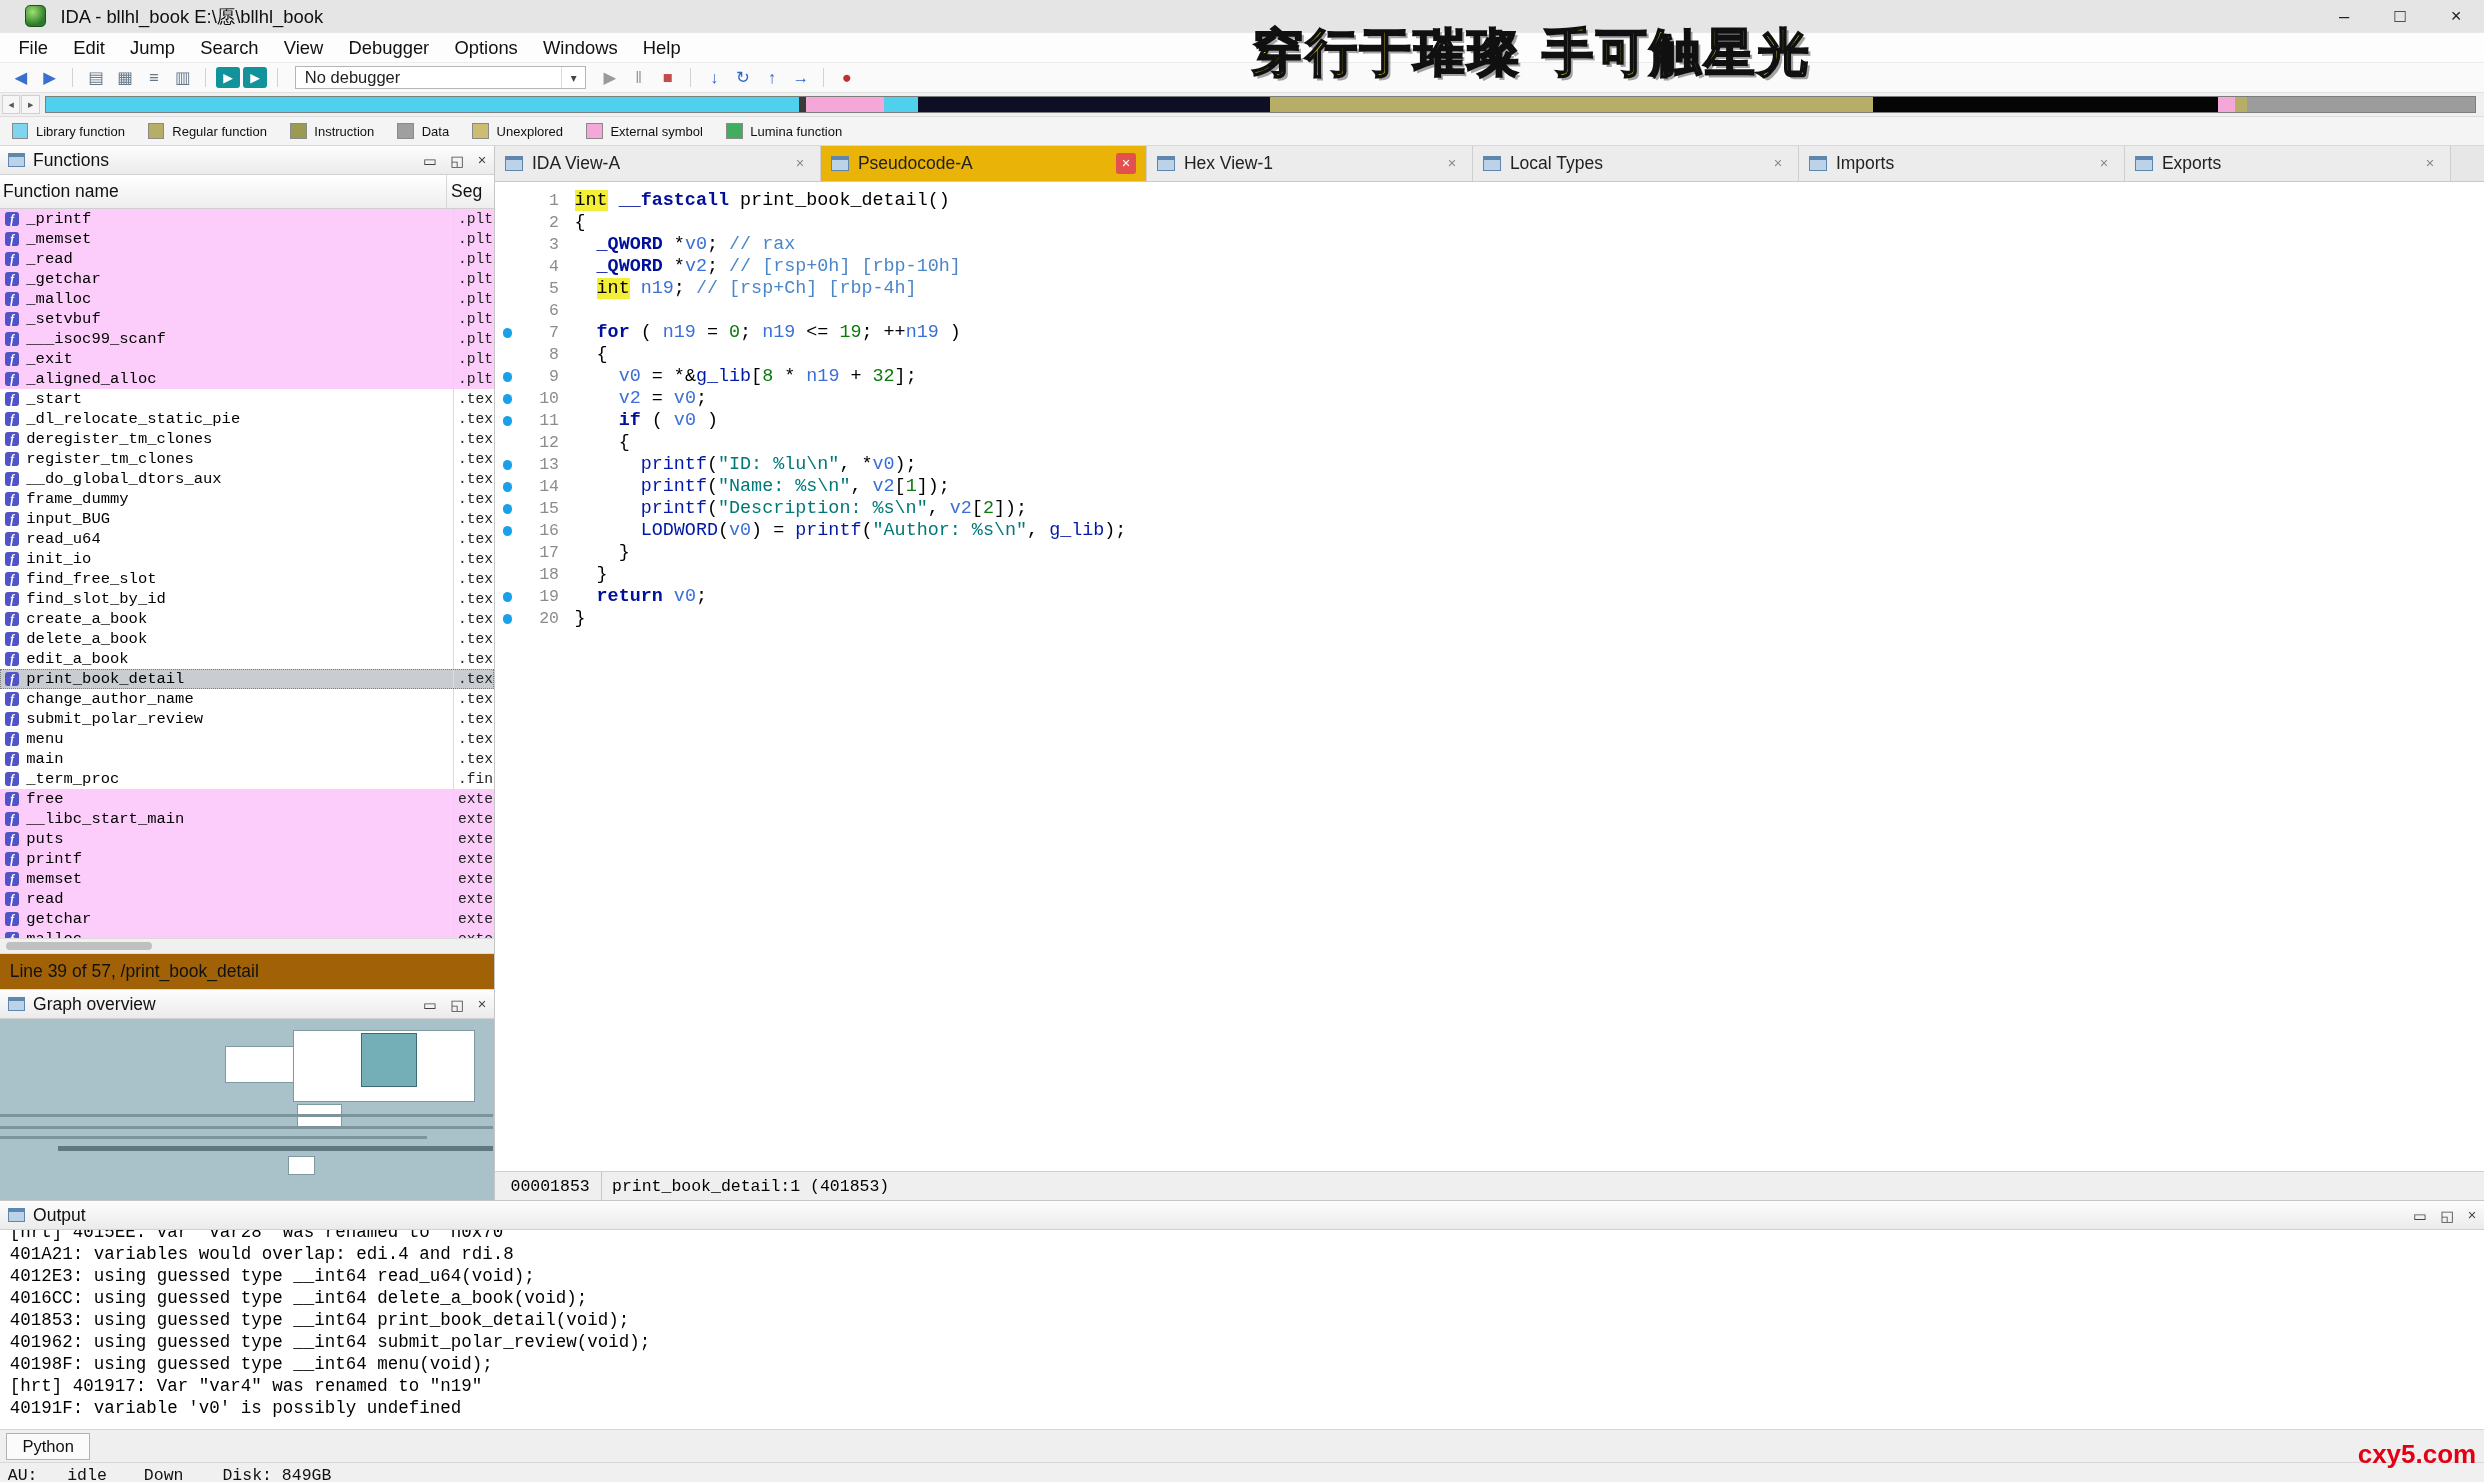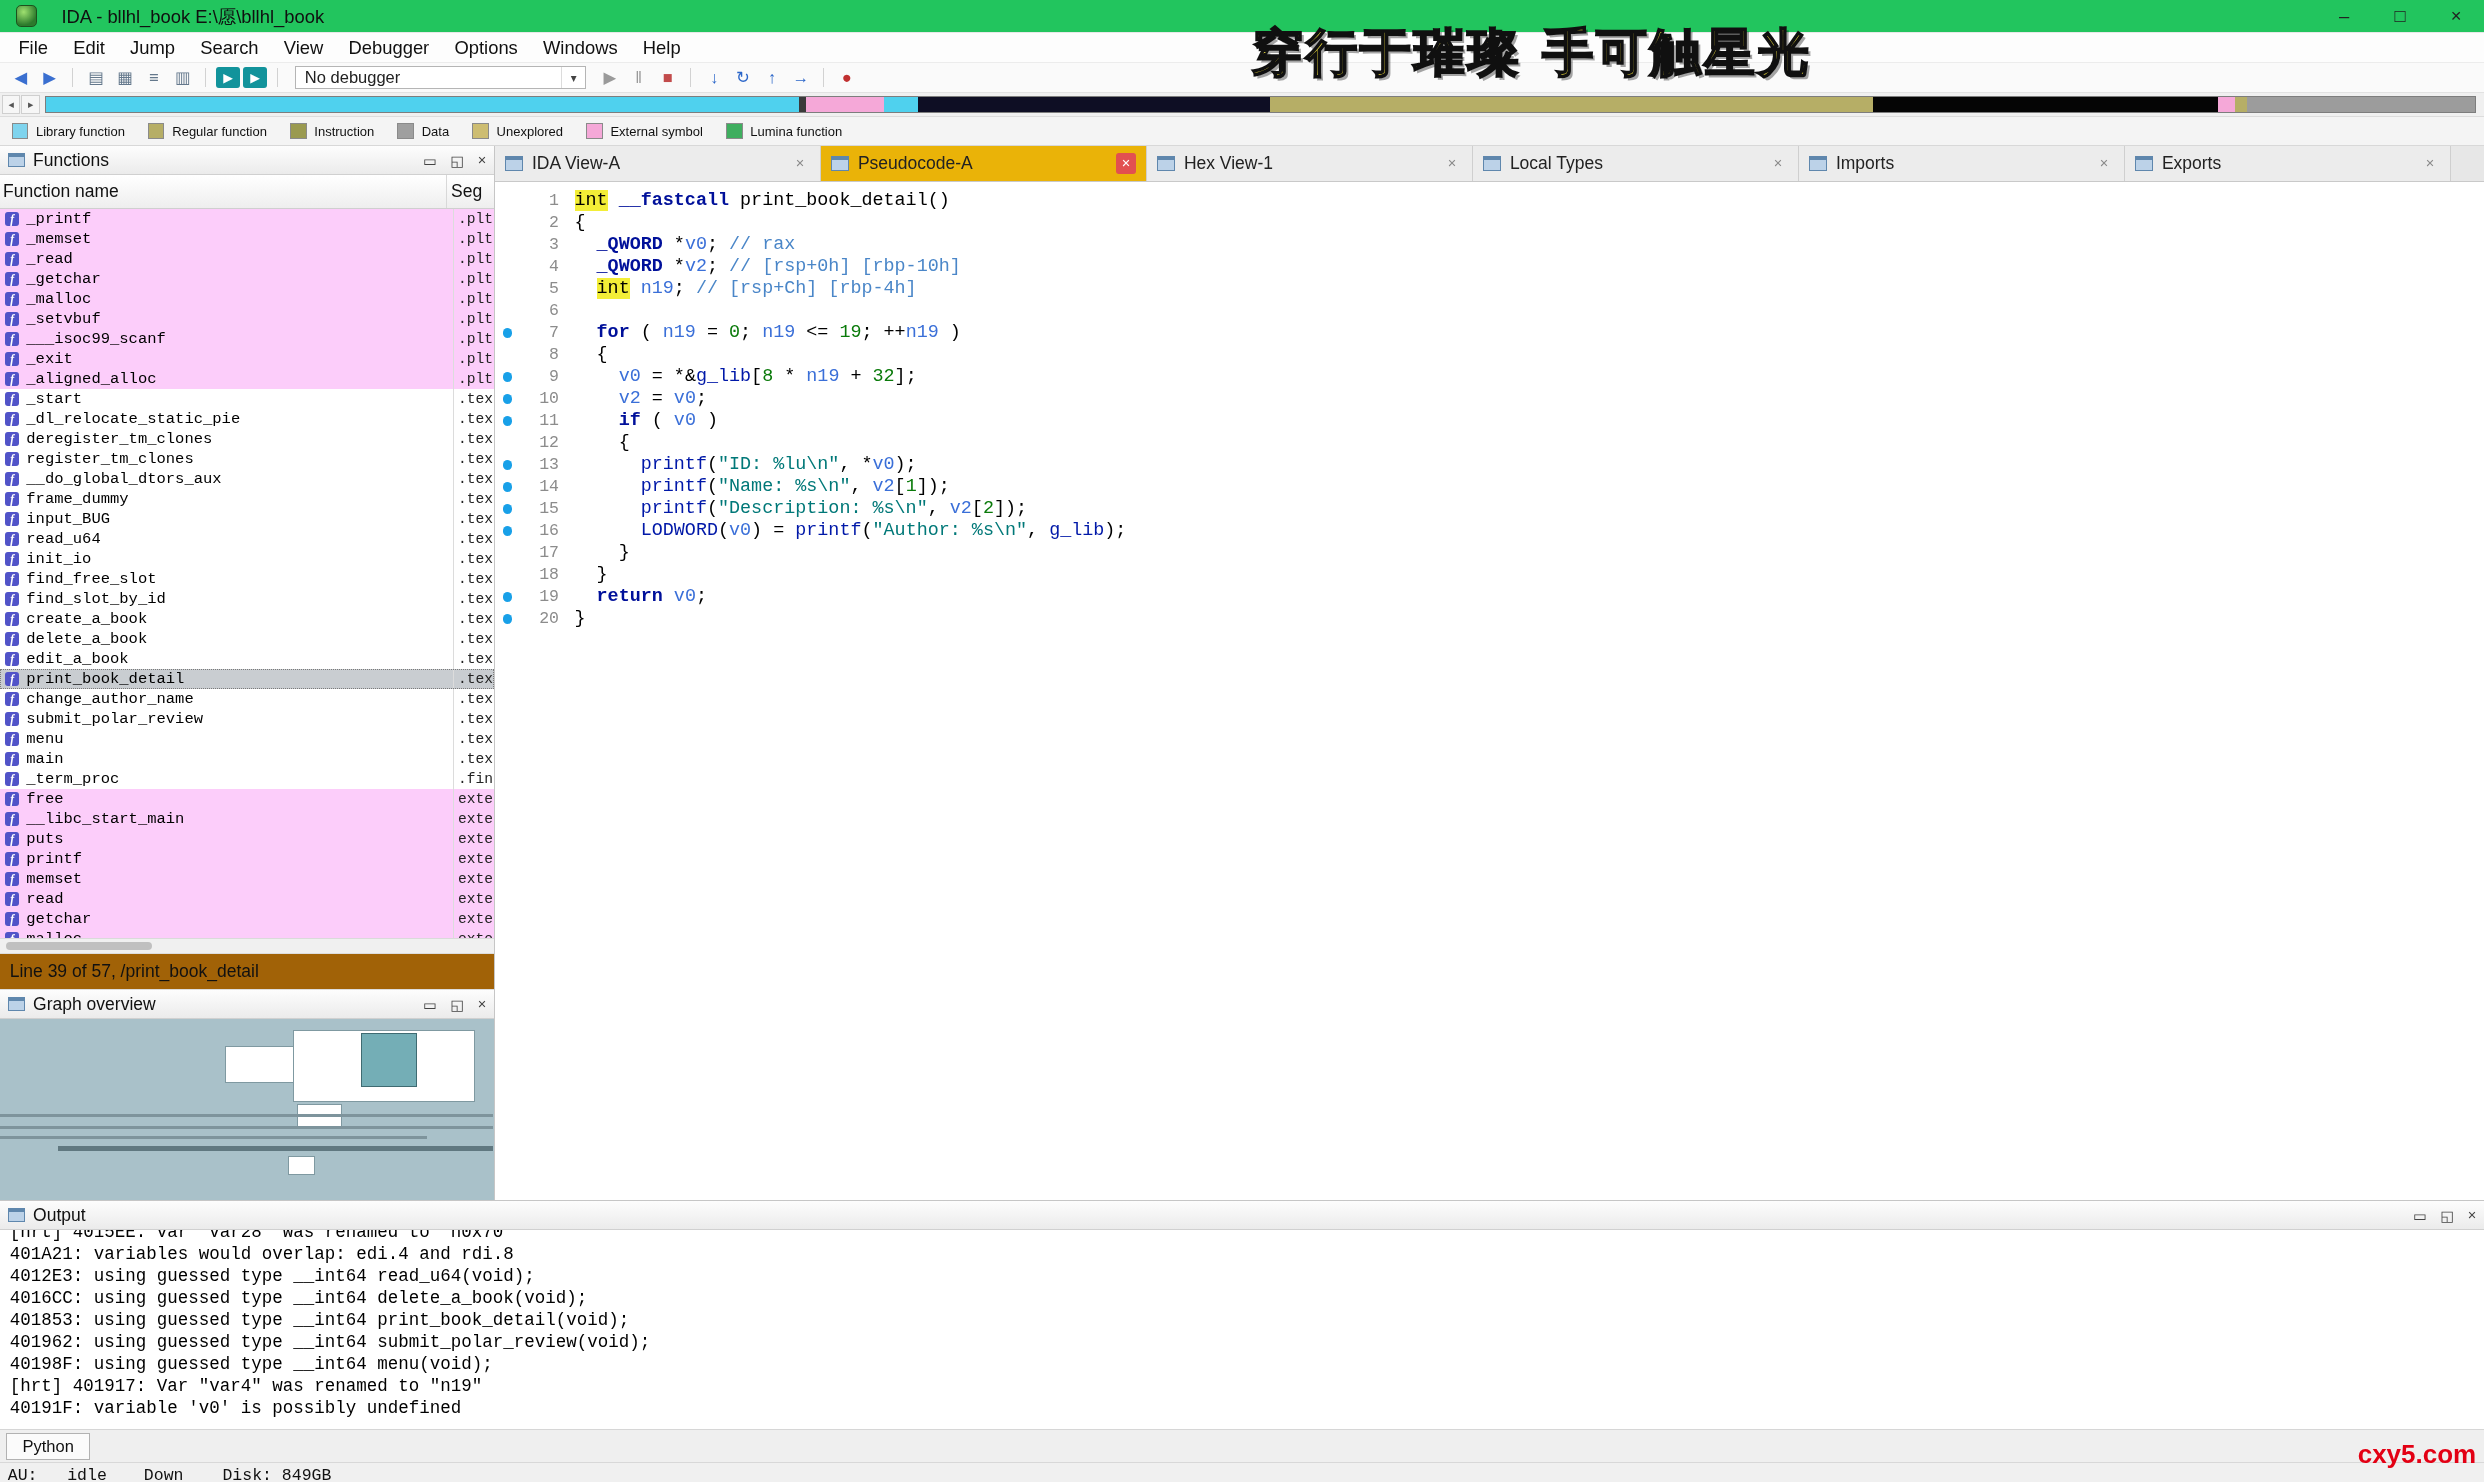--- a/index.html
+++ b/index.html
@@ -1,20 +1,20 @@
 <!DOCTYPE html>
 <html><head>
 <meta charset="utf-8">
 <style>
   html,body{margin:0;padding:0;}
   body{font-family:"Liberation Sans",sans-serif;background:#888;}
   #root{position:relative;width:2484px;height:1483px;background:#fff;overflow:hidden;font-size:17.5px;color:#111;}
 
   
-  #titlebar{height:33px;display:flex;align-items:center;background:#22c55e;border-bottom:1px solid #e8e8e8;padding-left:16px;gap:24px;box-sizing:border-box;}
+  #titlebar{height:33px;display:flex;align-items:center;background:#e5e5e5;border-bottom:1px solid #e8e8e8;padding-left:25px;gap:14px;box-sizing:border-box;}
   #app-icon{width:19.4px;height:19.4px;border-radius:4.9px;background:radial-gradient(circle at 35% 30%,#9fe070,#2c7a2c 70%);border:1px solid #1d511d;}
   #title-text{font-size:18.4px;color:#101010;}
   .win-btns{margin-left:auto;display:flex;height:100%;}
   .win-btn{width:56px;height:100%;display:flex;align-items:center;justify-content:center;font-size:18.4px;color:#222;}
 
   
   #menubar{height:29px;display:flex;align-items:center;background:#fdfdfd;border-bottom:1px solid #ececec;padding-left:5.8px;}
   .menu-item{padding:0 12.6px;height:100%;display:flex;align-items:center;font-size:18.4px;color:#101010;}
 
   
@@ -596,20 +596,24 @@
             <span class="ltext"><span class="tok-p">  </span><span class="tok-k">return</span><span class="tok-p"> </span><span class="tok-v">v0</span><span class="tok-p">;</span></span>
           </div>
           <div class="code-line">
             <span class="dot-col">
               <span class="dot"></span>
             </span>
             <span class="lnum">20</span>
             <span class="ltext"><span class="tok-p">}</span></span>
           </div>
         </div>
+      <div id="code-status">
+        <div class="cs1">00001853</div>
+        <div class="cs2">print_book_detail:1 (401853)</div>
+      </div>
     </div>
   </div>
 
   <div id="output-panel">
     <div class="panel-header">
       <div class="panel-icon"></div>
       <span class="ph-title">Output</span>
       <div class="ph-btns">
         <span class="ph-btn">▭</span>
         <span class="ph-btn">◱</span>

